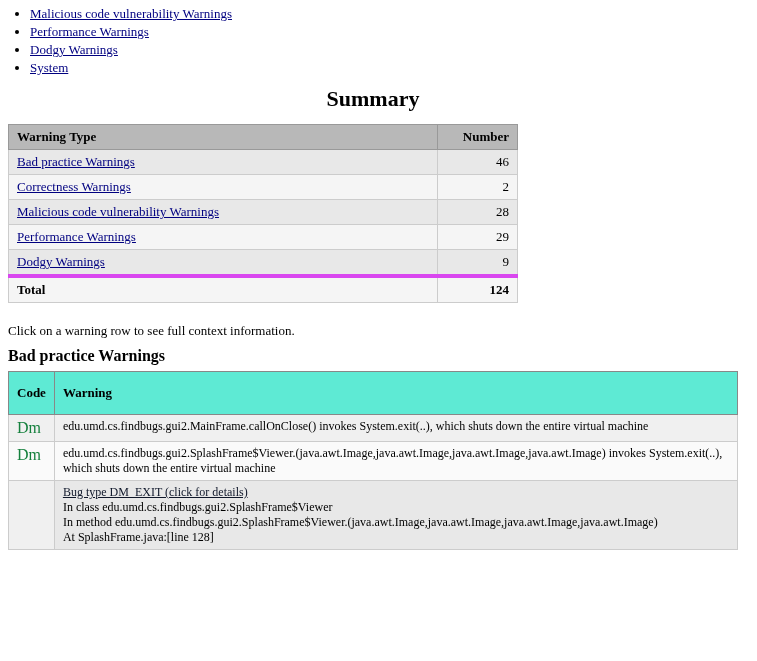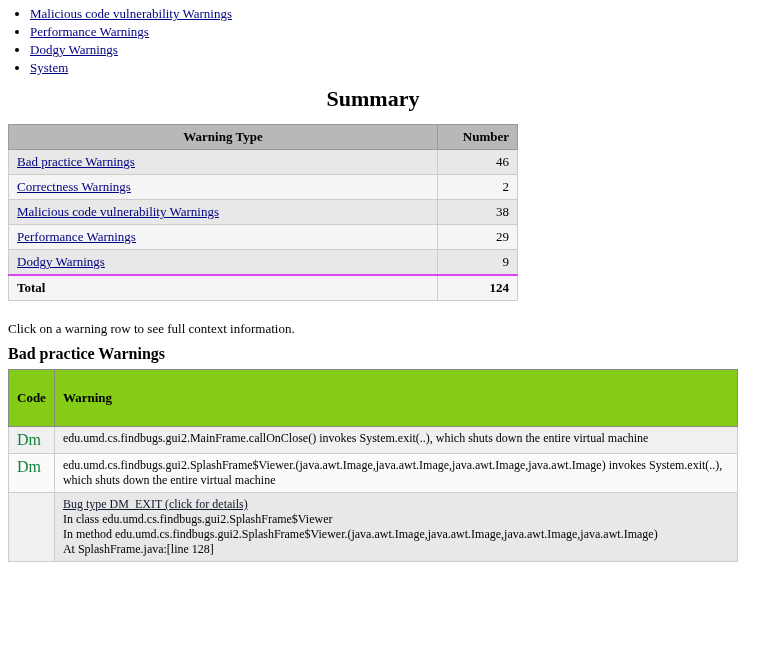--- a/index.html
+++ b/index.html
@@ -53,21 +53,21 @@
     
     .summary-table {
       width: 510px;
       border-collapse: collapse;
       margin-bottom: 20px;
     }
     .summary-table th {
       background: #b8b8b8;
       border: 1px solid #999;
       padding: 4px 8px;
-      text-align: center;
+      text-align: left;
       font-size: 13px;
       font-weight: bold;
     }
     .summary-table th.num-col {
       text-align: right;
       width: 80px;
     }
     .summary-table td {
       border: 1px solid #ccc;
       padding: 4px 8px;
@@ -82,21 +82,21 @@
     .summary-table tr:nth-child(even) td {
       background: #f5f5f5;
     }
     .summary-table td a {
       color: #000080;
       text-decoration: underline;
     }
     .summary-table .total-row td {
       background: #fff;
       font-weight: bold;
-      border-top: 2px solid #d946ef;
+      border-top: 4px solid #d946ef;
     }
 
     
     .warnings-section { margin-top: 8px; }
     .click-info {
       font-size: 13px;
       color: #000;
     }
 
     h3.subsection-title {
@@ -106,23 +106,23 @@
       color: #000;
     }
 
     
     .warnings-table {
       width: 100%;
       border-collapse: collapse;
       margin-bottom: 6px;
     }
     .warnings-table th {
-      background: #84cc16;
+      background: #5eead4;
       border: 1px solid #888;
-      padding: 20px 8px;
+      padding: 13px 8px;
       text-align: left;
       font-size: 13px;
       font-weight: bold;
     }
     .warnings-table th.code-col { width: 36px; }
     .warnings-table td {
       border: 1px solid #ccc;
       padding: 4px 8px;
       font-size: 12px;
       vertical-align: top;
@@ -183,21 +183,21 @@
       <tr>
             <td><a href="#">Bad practice Warnings</a></td>
             <td class="num-col">46</td>
           </tr>
           <tr>
             <td><a href="#">Correctness Warnings</a></td>
             <td class="num-col">2</td>
           </tr>
           <tr>
             <td><a href="#">Malicious code vulnerability Warnings</a></td>
-            <td class="num-col">38</td>
+            <td class="num-col">28</td>
           </tr>
           <tr>
             <td><a href="#">Performance Warnings</a></td>
             <td class="num-col">29</td>
           </tr>
           <tr>
             <td><a href="#">Dodgy Warnings</a></td>
             <td class="num-col">9</td>
           </tr>
           <tr class="total-row">

